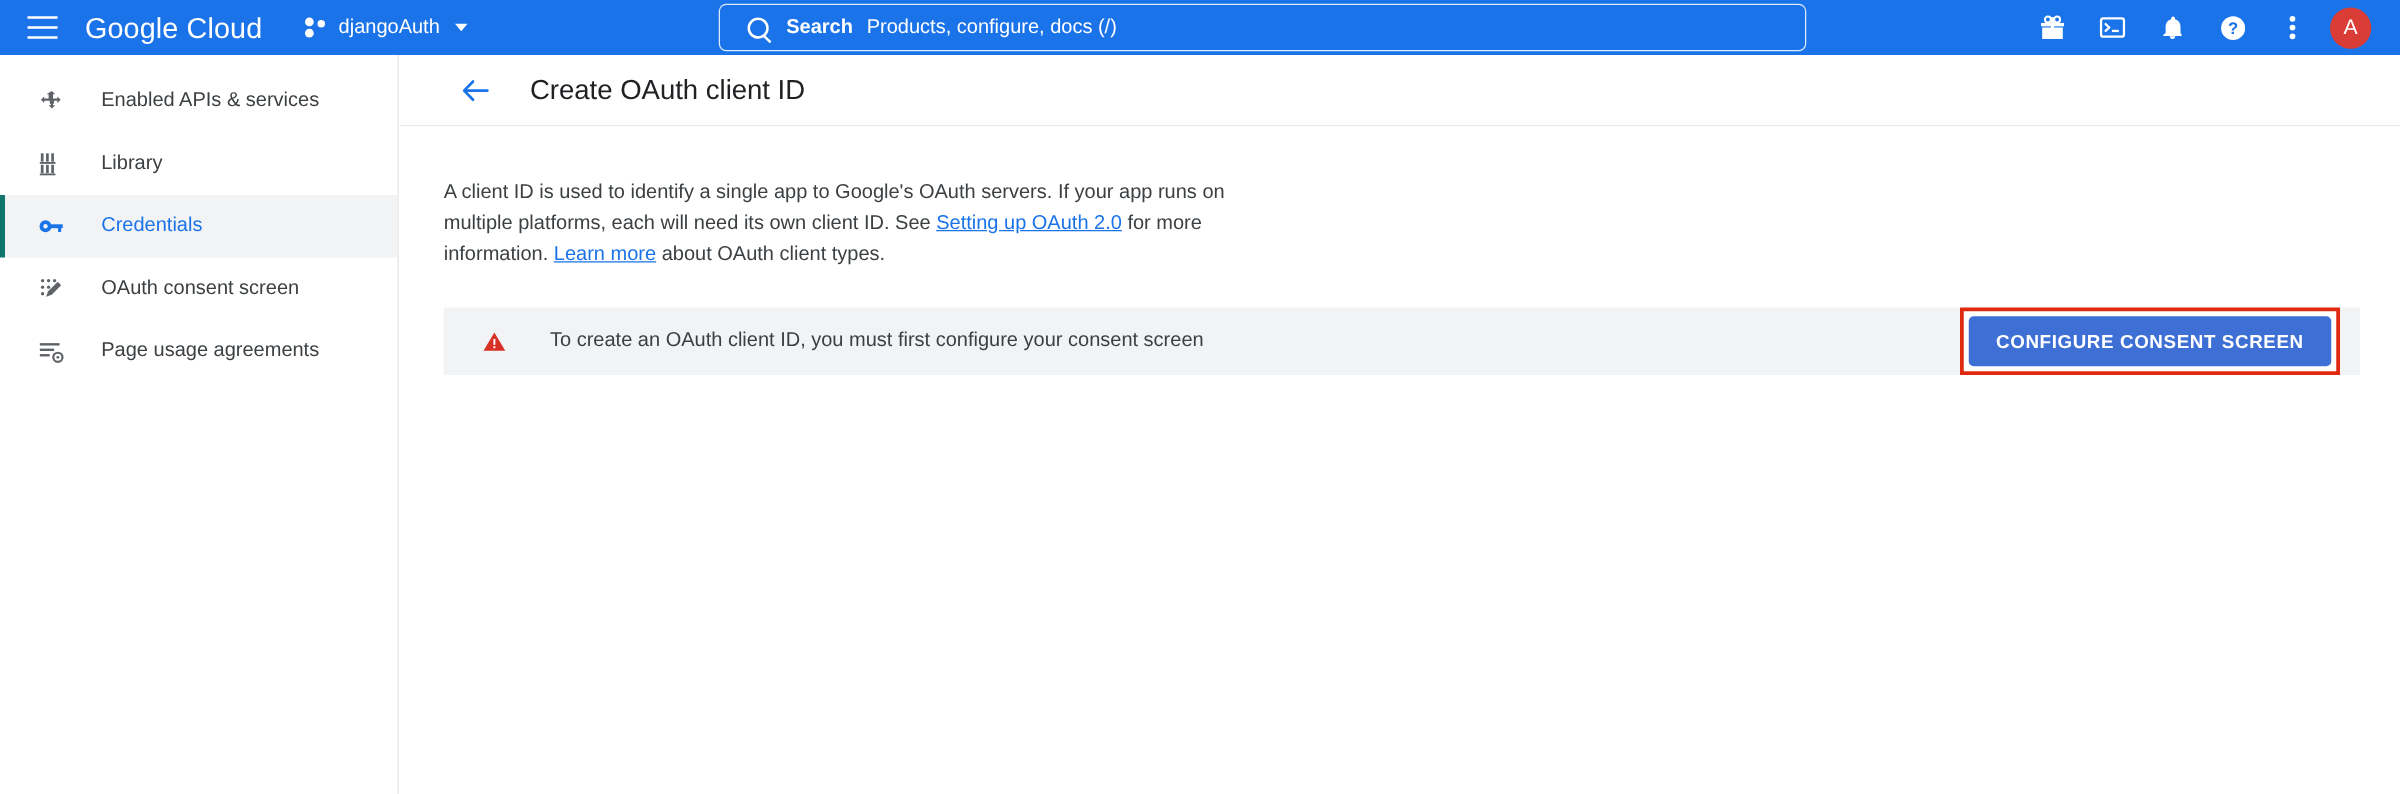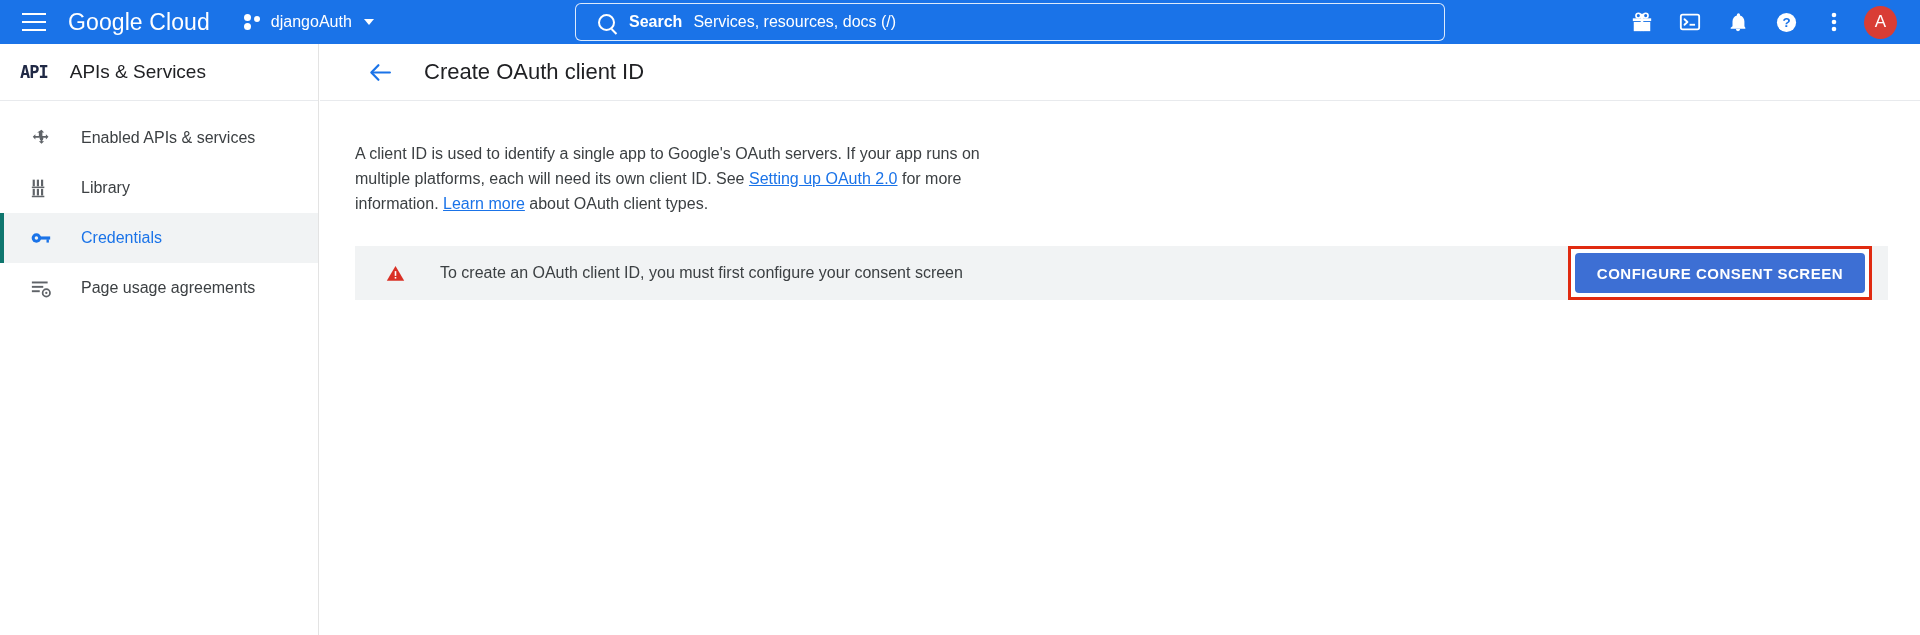--- a/index.html
+++ b/index.html
@@ -330,21 +330,21 @@
         <i></i>
         <i></i>
     </div>
     <div class="project-name">djangoAuth</div>
     <div class="caret-down"></div>
   </div>
 
   <div class="searchbar">
     <div class="search-ico"></div>
     <div class="search-label">Search</div>
-    <div class="search-placeholder">Services, resources, docs (/)</div>
+    <div class="search-placeholder">Products, configure, docs (/)</div>
   </div>
 
   <div class="topbar-actions">
 
     <div class="tb-btn">
       <svg width="22" height="22" viewBox="0 0 24 24" fill="#ffffff">
         <rect x="2" y="8" width="20" height="3"></rect>
         <rect x="3" y="12" width="8" height="10"></rect>
         <rect x="13" y="12" width="8" height="10"></rect>
         <rect x="10.6" y="3" width="2.8" height="19"></rect>
@@ -381,24 +381,20 @@
           <circle cx="3" cy="18" r="2.3"></circle>
       </svg>
     </div>
 
     <div class="avatar">A</div>
   </div>
 </div>
 
 <div class="sidebar">
 
-  <div class="side-header">
-    <div class="api-logo">API</div>
-    <div class="side-title">APIs &amp; Services</div>
-  </div>
 
   <div class="side-list">
 
     <div class="side-item">
       <div class="sico">
         <svg width="21" height="21" viewBox="0 0 24 24" fill="#5f6368">
           <path d="M12 2l3 3h-2v4h4V7l3 3-3 3v-2h-4v4h2l-3 3-3-3h2v-4H5v2l-3-3 3-3v2h4V5H7z"></path>
           <circle cx="12" cy="12" r="2.1"></circle>
         </svg>
       </div>
@@ -426,20 +422,34 @@
         <svg width="22" height="22" viewBox="0 0 24 24" fill="#1a73e8">
           <circle cx="7" cy="12" r="5.2"></circle>
           <circle cx="7" cy="12" r="1.9" fill="#f1f3f4"></circle>
           <rect x="11" y="10.3" width="11" height="3.4"></rect>
           <rect x="18" y="13.4" width="2.6" height="3.6"></rect>
         </svg>
       </div>
       <div class="slabel">Credentials</div>
     </div>
 
+    <div class="side-item">
+      <div class="sico">
+        <svg width="21" height="21" viewBox="0 0 24 24" fill="#5f6368">
+          <circle cx="3.5" cy="4" r="1.5"></circle>
+            <circle cx="9" cy="4" r="1.5"></circle>
+            <circle cx="14.5" cy="4" r="1.5"></circle>
+          <circle cx="3.5" cy="10" r="1.5"></circle>
+            <circle cx="9" cy="10" r="1.5"></circle>
+          <circle cx="3.5" cy="16" r="1.5"></circle>
+          <path d="M21 6.5l-9.5 9.5-2 5.5 5.5-2L24.5 10z" transform="translate(-2,-1) scale(0.92)"></path>
+        </svg>
+      </div>
+      <div class="slabel">OAuth consent screen</div>
+    </div>
 
     <div class="side-item">
       <div class="sico">
         <svg width="21" height="21" viewBox="0 0 24 24" fill="#5f6368">
           <rect x="1" y="4" width="18" height="2.2"></rect>
           <rect x="1" y="9" width="13" height="2.2"></rect>
           <rect x="1" y="14" width="9" height="2.2"></rect>
           <circle cx="17.5" cy="17" r="4.2" fill="none" stroke="#5f6368" stroke-width="2"></circle>
           <circle cx="17.5" cy="17" r="1.3"></circle>
         </svg>

